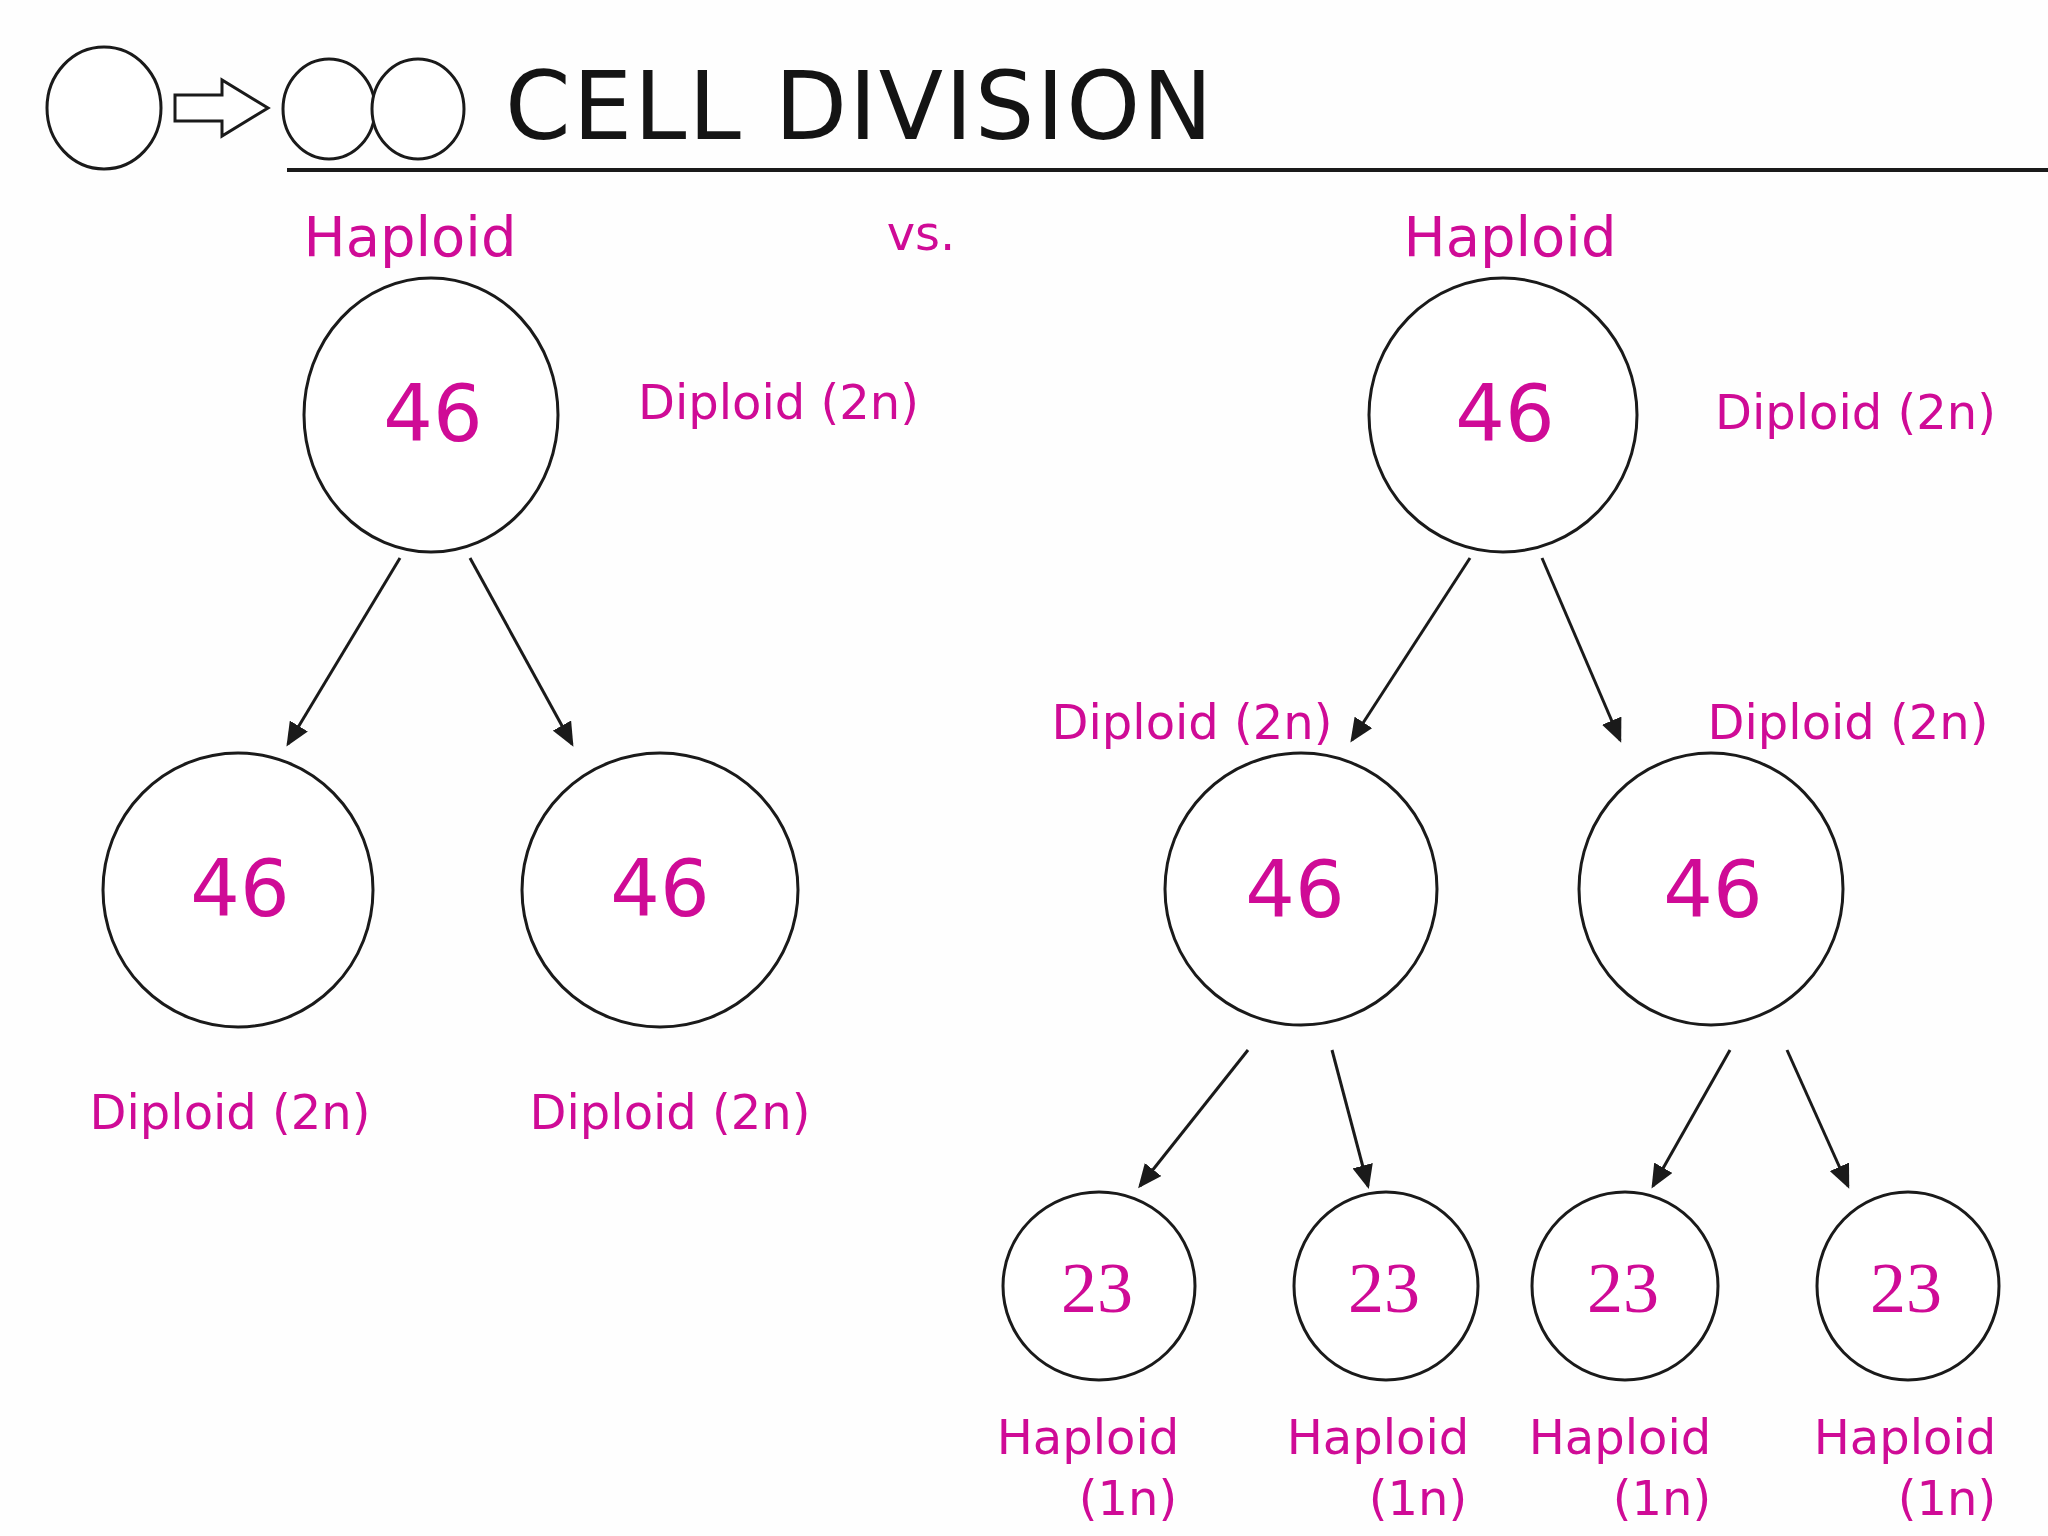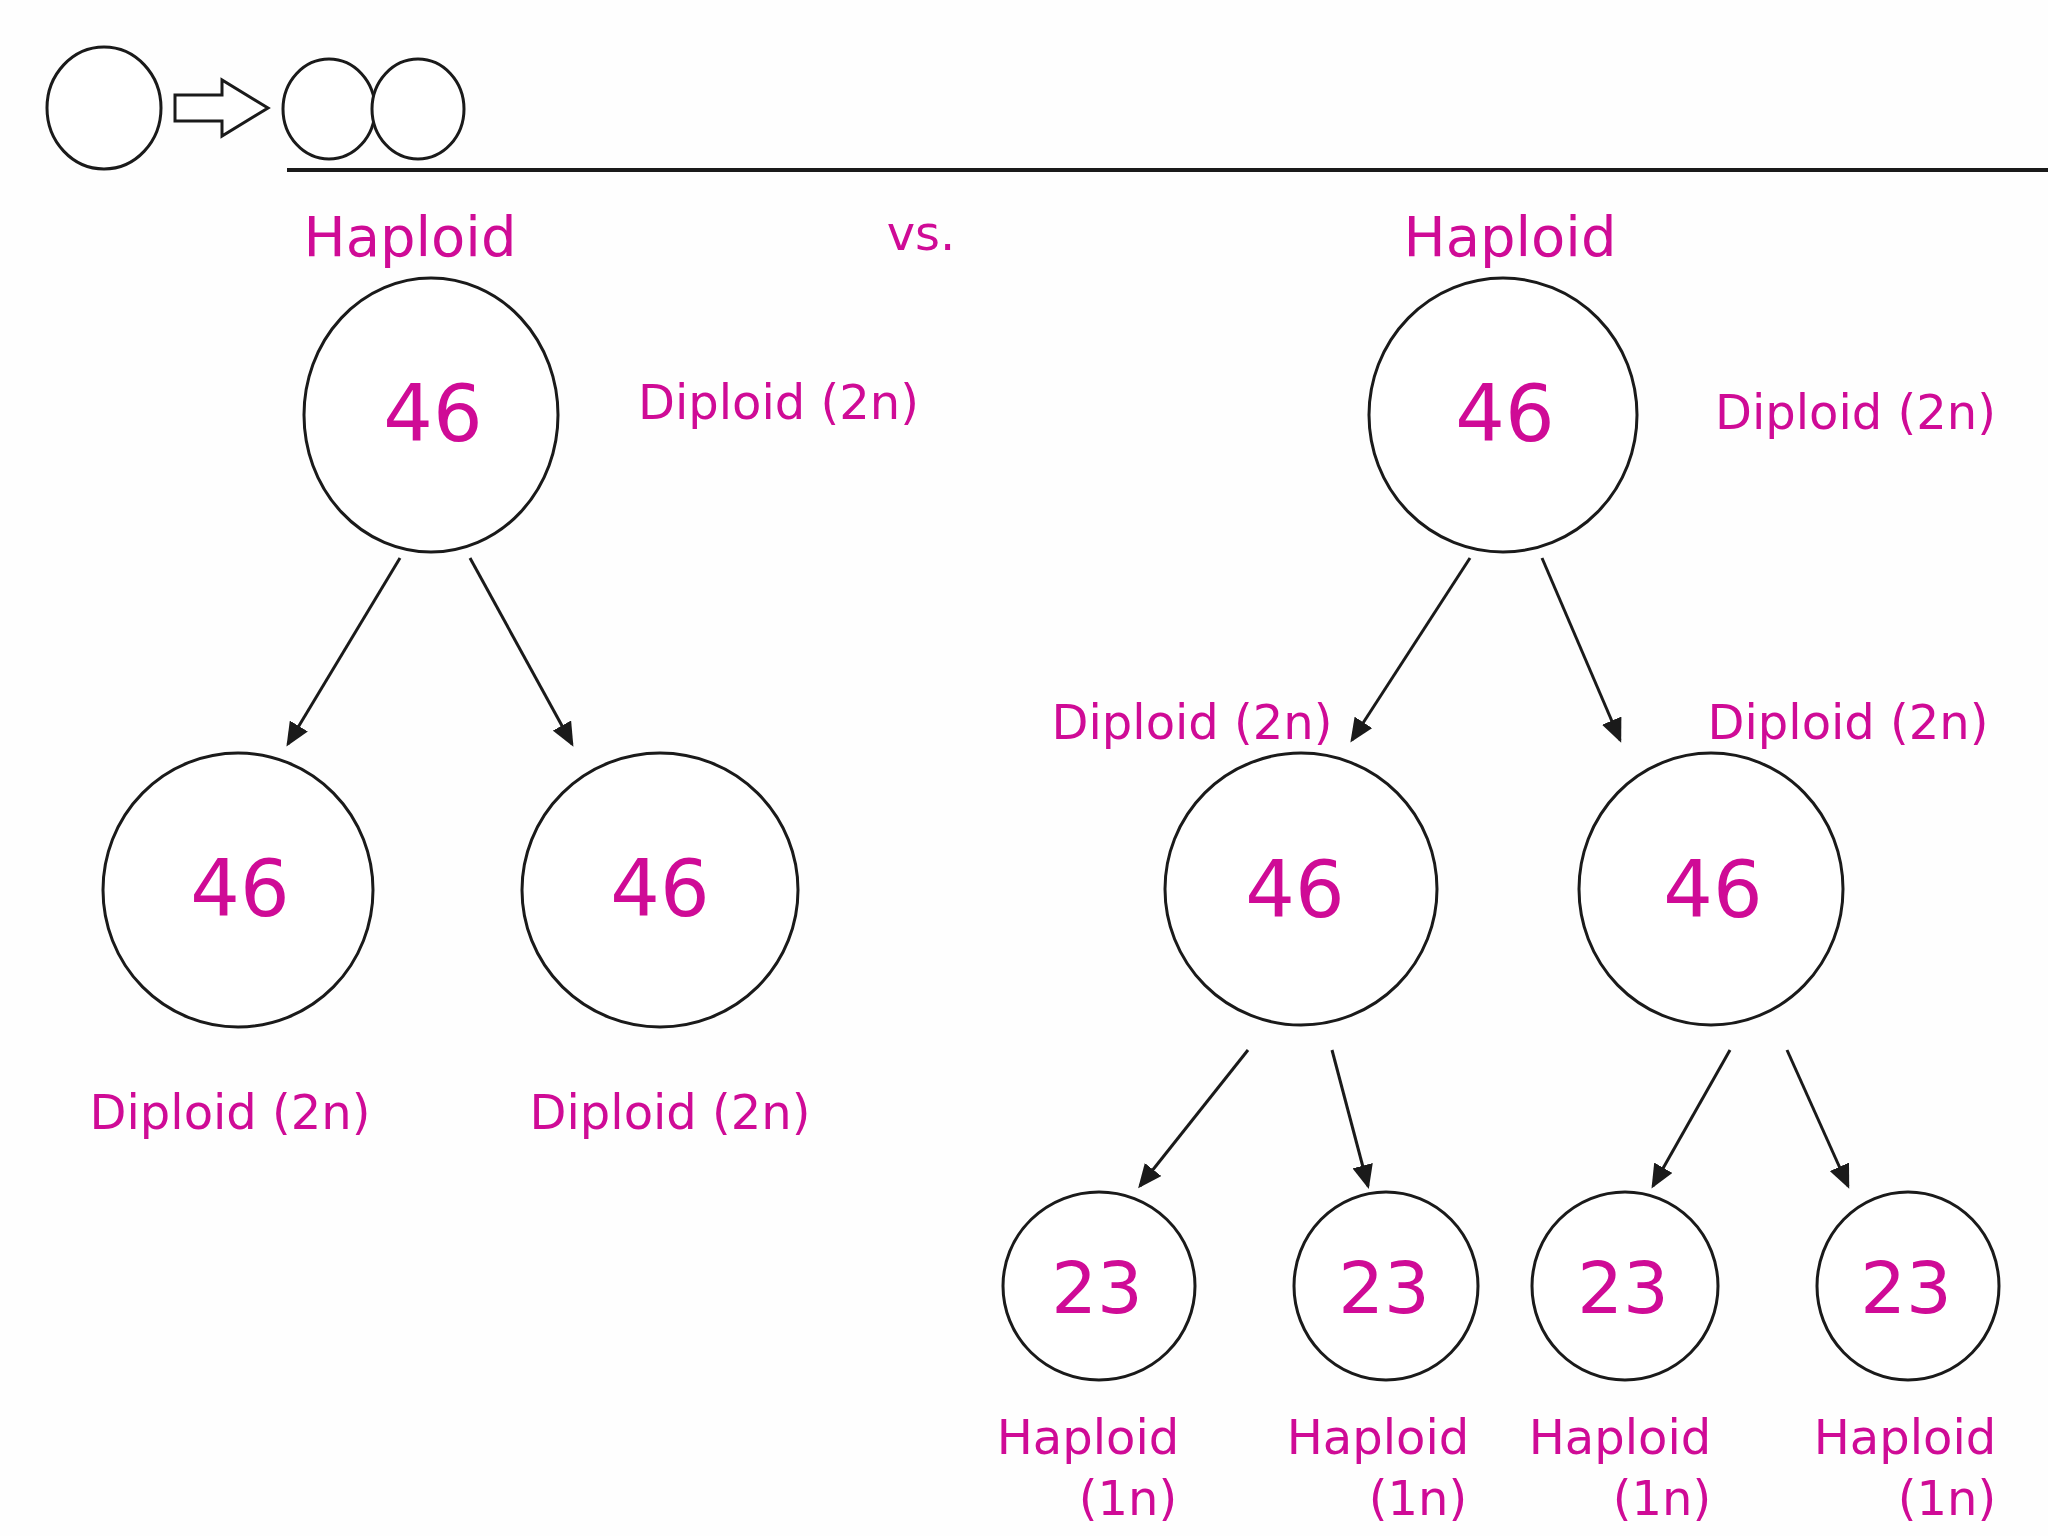--- a/index.html
+++ b/index.html
@@ -25,21 +25,21 @@
   .t.left-anchor{transform:translate(0,-50%);}
   .title{
     color:var(--ink);
     font-size:94px;
     letter-spacing:2px;
     font-weight:500;
   }
   .heading{font-size:56px;}
   .vs{font-size:48px;}
   .cellnum{font-size:78px;}
-  .cellnum-sm{font-size:72px;}
+  .cellnum-sm{font-size:72px;font-family:Liberation Serif, serif;}
   .lbl{font-size:48px;}
   .shape{stroke:#1a1a1a;fill:#ffffff;}
   .conn{stroke:#1a1a1a;stroke-width:3;fill:none;}
 </style>
 </head>
 <body>
 
 <div class="stage">
 
   <svg class="shapes" viewBox="0 0 2048 1536">
@@ -72,20 +72,21 @@
 
     <ellipse class="shape" cx="1503" cy="415" rx="134" ry="137" stroke-width="3"></ellipse>
     <ellipse class="shape" cx="1301" cy="889" rx="136" ry="136" stroke-width="3"></ellipse>
     <ellipse class="shape" cx="1711" cy="889" rx="132" ry="136" stroke-width="3"></ellipse>
     <ellipse class="shape" cx="1099" cy="1286" rx="96" ry="94" stroke-width="3"></ellipse>
     <ellipse class="shape" cx="1386" cy="1286" rx="92" ry="94" stroke-width="3"></ellipse>
     <ellipse class="shape" cx="1625" cy="1286" rx="93" ry="94" stroke-width="3"></ellipse>
     <ellipse class="shape" cx="1908" cy="1286" rx="91" ry="94" stroke-width="3"></ellipse>
   </svg>
 
+  <div class="t left-anchor title" style="left:505px;top:107px;">CELL DIVISION</div>
 
   <div class="t heading" style="left:410px;top:237px;">Haploid</div>
   <div class="t vs" style="left:921px;top:233px;">vs.</div>
   <div class="t heading" style="left:1510px;top:237px;">Haploid</div>
 
   <div class="t cellnum" style="left:433px;top:414px;">46</div>
   <div class="t left-anchor lbl" style="left:638px;top:402px;">Diploid (2n)</div>
   <div class="t cellnum" style="left:240px;top:889px;">46</div>
   <div class="t cellnum" style="left:660px;top:889px;">46</div>
   <div class="t lbl" style="left:230px;top:1112px;">Diploid (2n)</div>

